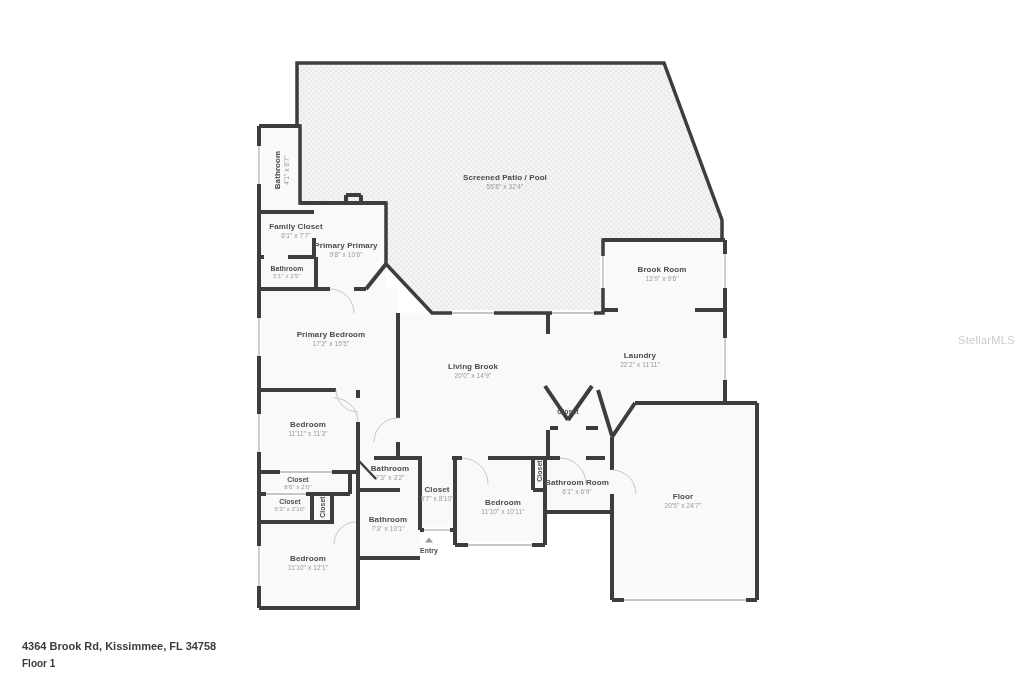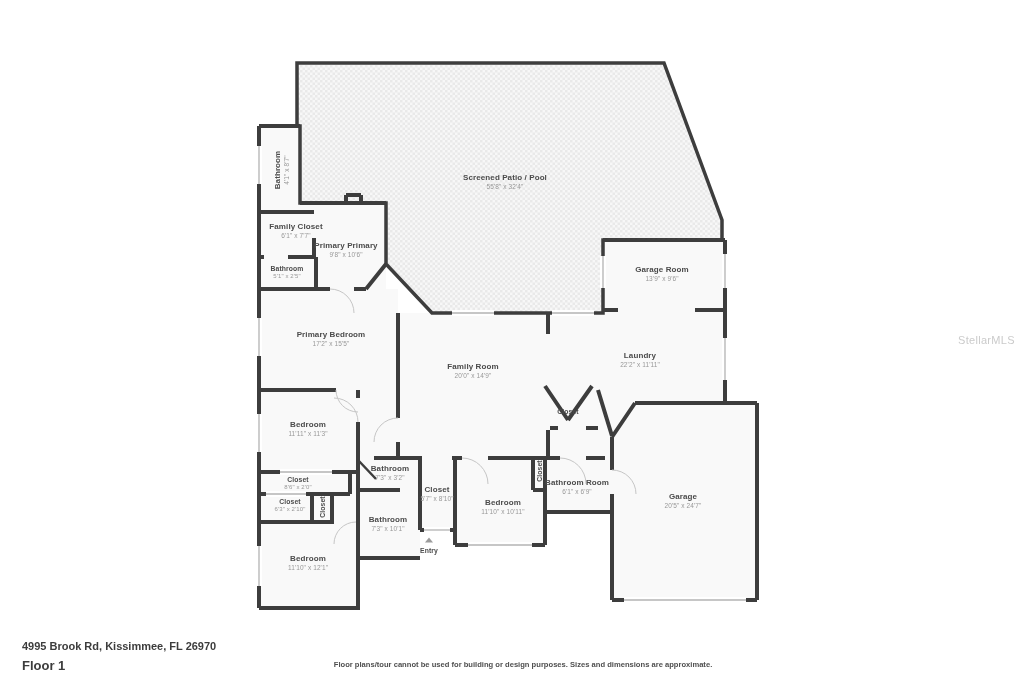--- a/index.html
+++ b/index.html
@@ -16,21 +16,21 @@
   .small .room-dims { font-size:6px; }
 
   .entry-marker { position:absolute; width:0; height:0;
     border-left:4px solid transparent; border-right:4px solid transparent;
     border-bottom:5px solid #9c9c9c; transform:translate(-50%,-50%); }
 
   .watermark { position:absolute; left:958px; top:334px; font-size:11px;
     color:#cbcbcb; font-weight:400; letter-spacing:.3px; }
 
   .addr { position:absolute; left:22px; top:640px; font-size:11px; font-weight:700; color:#3c3c3c; }
-  .floor { position:absolute; left:22px; top:658px; font-size:13px; font-weight:700; color:#3c3c3c; }
+  .floor { position:absolute; left:22px; top:658px; font-size:10px; font-weight:700; color:#3c3c3c; }
   .disclaimer { position:absolute; left:523px; top:660px; transform:translateX(-50%);
     font-size:7.6px; font-weight:700; color:#4f4f4f; white-space:nowrap; }
 </style>
 </head>
 <body>
 
 <div id="canvas">
 
   <svg id="plan-svg" width="1024" height="682" viewBox="0 0 1024 682">
     <defs>
@@ -156,26 +156,26 @@
     <div class="room-name">Bathroom</div>
     <div class="room-dims">5'1" x 2'5"</div>
   </div>
 
   <div class="room-label" style="left:331px;top:338px">
     <div class="room-name">Primary Bedroom</div>
     <div class="room-dims">17'2" x 15'5"</div>
   </div>
 
   <div class="room-label" style="left:473px;top:370px">
-    <div class="room-name">Family Room</div>
+    <div class="room-name">Living Brook</div>
     <div class="room-dims">20'0" x 14'9"</div>
   </div>
 
   <div class="room-label" style="left:662px;top:273px">
-    <div class="room-name">Garage Room</div>
+    <div class="room-name">Brook Room</div>
     <div class="room-dims">13'9" x 9'6"</div>
   </div>
 
   <div class="room-label" style="left:640px;top:359px">
     <div class="room-name">Laundry</div>
     <div class="room-dims">22'2" x 11'11"</div>
   </div>
 
   <div class="room-label small" style="left:568px;top:411px">
     <div class="room-name">Closet</div>
@@ -218,38 +218,37 @@
   <div class="room-label" style="left:577px;top:486px">
     <div class="room-name">Bathroom Room</div>
     <div class="room-dims">6'1" x 6'9"</div>
   </div>
 
   <div class="room-label small vert" style="left:539px;top:471px">
     <div class="room-name">Closet</div>
   </div>
 
   <div class="room-label" style="left:683px;top:500px">
-    <div class="room-name">Garage</div>
+    <div class="room-name">Floor</div>
     <div class="room-dims">20'5" x 24'7"</div>
   </div>
 
   <div class="room-label" style="left:388px;top:523px">
     <div class="room-name">Bathroom</div>
     <div class="room-dims">7'3" x 10'1"</div>
   </div>
 
   <div class="room-label" style="left:308px;top:562px">
     <div class="room-name">Bedroom</div>
     <div class="room-dims">11'10" x 12'1"</div>
   </div>
 
   <div class="entry-marker" style="left:429px;top:540px"></div>
   <div class="room-label small" style="left:429px;top:550px">
     <div class="room-name">Entry</div>
   </div>
 
   <div class="watermark">StellarMLS</div>
 
-  <div class="addr">4995 Brook Rd, Kissimmee, FL 26970</div>
+  <div class="addr">4364 Brook Rd, Kissimmee, FL 34758</div>
   <div class="floor">Floor 1</div>
-  <div class="disclaimer">Floor plans/tour cannot be used for building or design purposes. Sizes and dimensions are approximate.</div>
 
 </div>
 
 </body></html>

